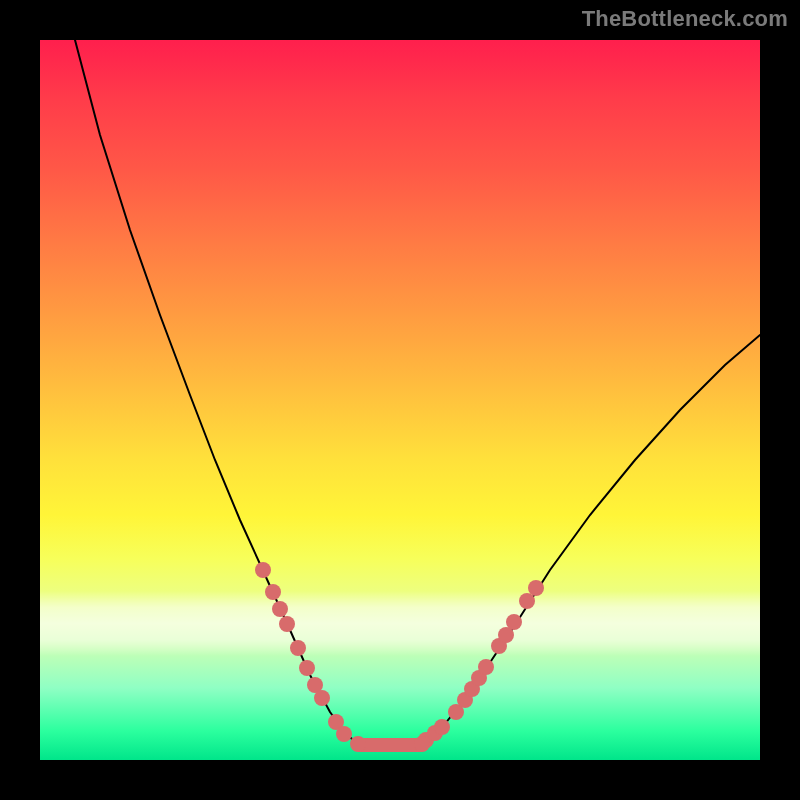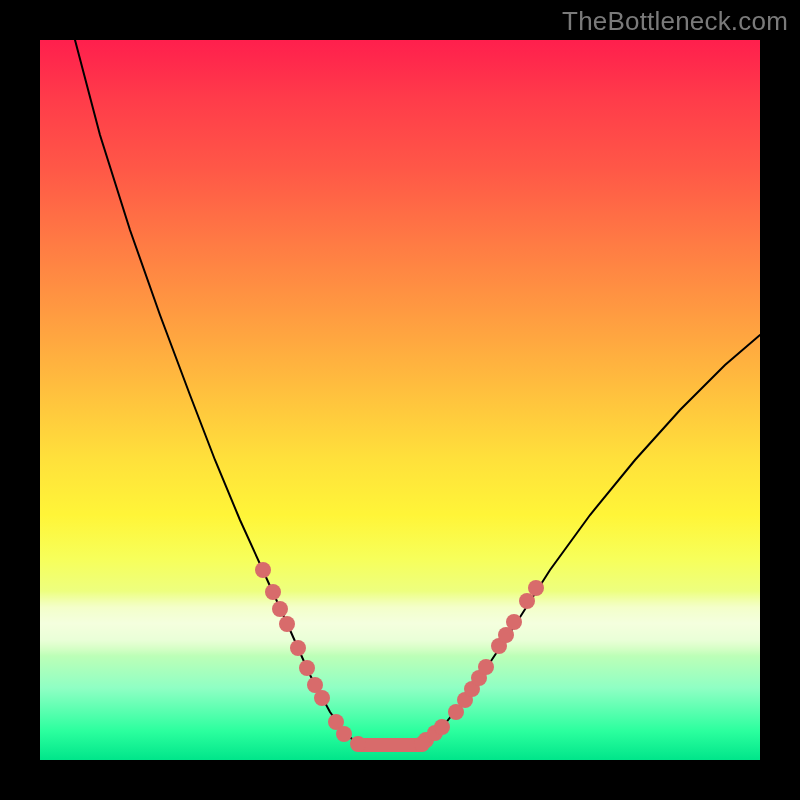--- a/index.html
+++ b/index.html
@@ -15,22 +15,22 @@
     position: relative;
     width: 800px;
     height: 800px;
     background: #000000;
   }
   .attribution {
     position: absolute;
     top: 6px;
     right: 12px;
     color: #7a7a7a;
-    font-size: 26px;
-    font-weight: 400;
+    font-size: 22px;
+    font-weight: 700;
     letter-spacing: 0.2px;
   }
   .plot-area {
     position: absolute;
     left: 40px;
     top: 40px;
     width: 720px;
     height: 720px;
     
     background: linear-gradient(to bottom,

